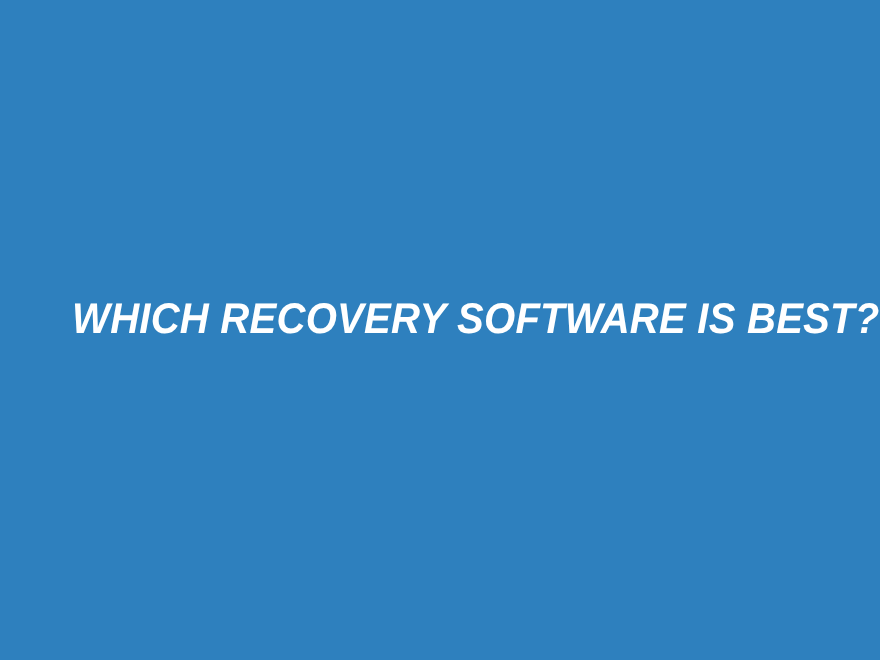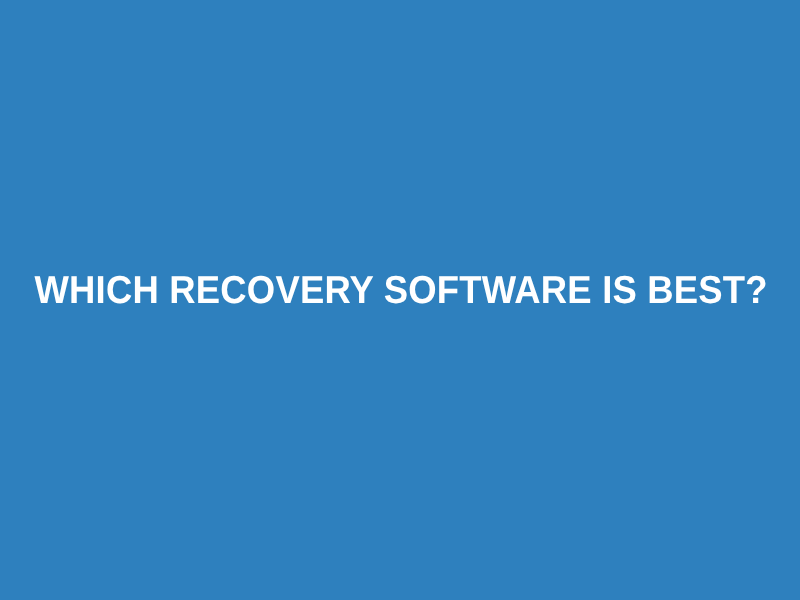--- a/index.html
+++ b/index.html
@@ -26,23 +26,24 @@
     justify-content: center;
     background-color: #2e80be;   
     -webkit-user-select: none;
     user-select: none;
   }
 
   
   .banner-inner {
     width: 100%;
     margin-top: -18px;
-    text-align: right;
-    padding: 0 7px;
+    text-align: left;
+    padding: 0 40px;
     box-sizing: border-box;
+    font-style: italic;
   }
 
   .banner-title {
     margin: 0;
     display: inline-block;
     color: #ffffff;
     font-family: "Liberation Sans", sans-serif;
     font-weight: 700;
     font-size: 39px;
     line-height: 1.1;

